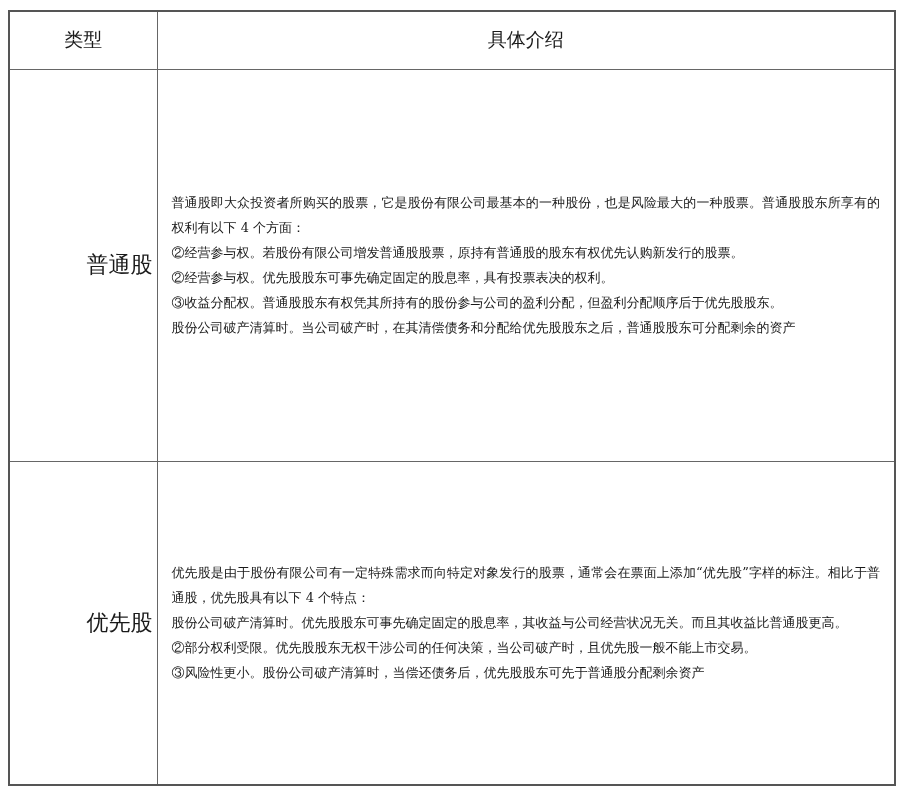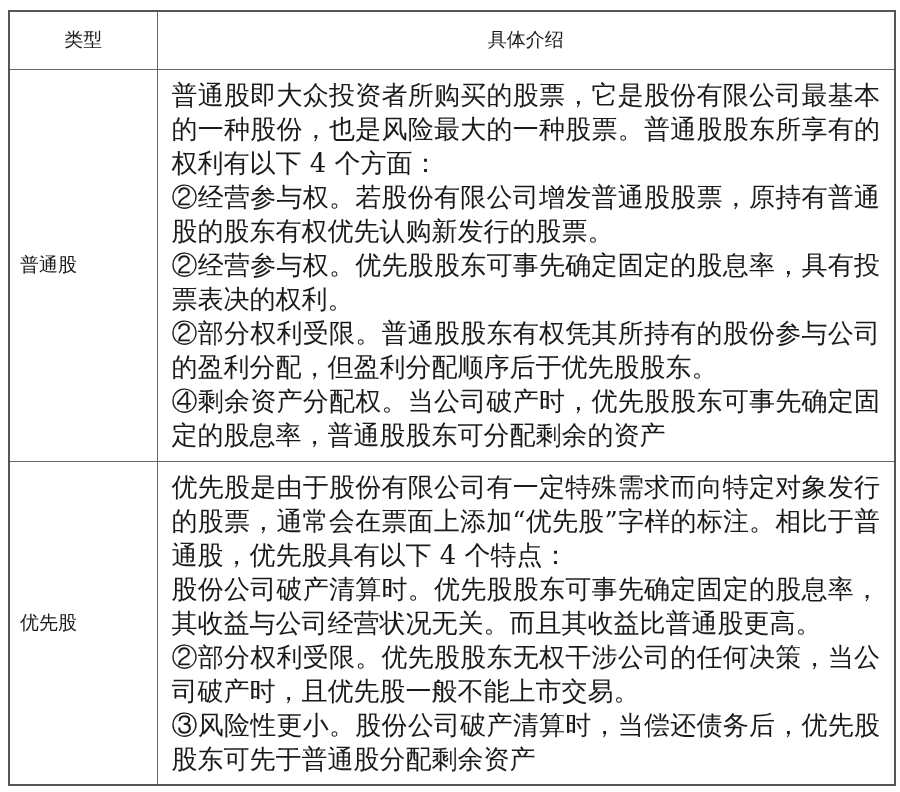--- a/index.html
+++ b/index.html
@@ -23,40 +23,40 @@
       height: 774px;
       border-collapse: collapse;
       border: 2px solid #555555;
       table-layout: fixed;
     }
     .doc-table col.c1 { width: 148px; }
     .doc-table col.c2 { width: 738px; }
     .doc-table th,
     .doc-table td {
       border: 1px solid #666666;
-      padding: 10px;
+      padding: 4px;
       vertical-align: middle;
     }
     .doc-table thead tr { height: 58px; }
     .doc-table th {
       font-family: "DejaVu Sans", "Liberation Sans", sans-serif;
       font-weight: normal;
       font-size: 19px;
       text-align: center;
       letter-spacing: 0;
     }
     .type-cell {
       font-family: "DejaVu Sans", "Liberation Sans", sans-serif;
-      font-size: 19px;
-      text-align: left;
+      font-size: 22px;
+      text-align: right;
     }
     .desc-cell {
       padding: 6px 14px 6px 14px !important;
-      font-size: 26px;
-      line-height: 34px;
+      font-size: 13px;
+      line-height: 25px;
       text-align: justify;
     }
     .desc-cell p {
       margin: 0;
     }
     tr.row-common { height: 392px; }
     tr.row-preferred { height: 324px; }
   </style>
 </head>
 <body>
@@ -72,22 +72,22 @@
       <th>具体介绍</th>
     </tr>
   </thead>
   <tbody>
     <tr class="row-common">
       <td class="type-cell">普通股</td>
       <td class="desc-cell">
         <p>普通股即大众投资者所购买的股票，它是股份有限公司最基本的一种股份，也是风险最大的一种股票。普通股股东所享有的权利有以下 4 个方面：</p>
         <p>②经营参与权。若股份有限公司增发普通股股票，原持有普通股的股东有权优先认购新发行的股票。</p>
         <p>②经营参与权。优先股股东可事先确定固定的股息率，具有投票表决的权利。</p>
-        <p>②部分权利受限。普通股股东有权凭其所持有的股份参与公司的盈利分配，但盈利分配顺序后于优先股股东。</p>
-        <p>④剩余资产分配权。当公司破产时，优先股股东可事先确定固定的股息率，普通股股东可分配剩余的资产</p>
+        <p>③收益分配权。普通股股东有权凭其所持有的股份参与公司的盈利分配，但盈利分配顺序后于优先股股东。</p>
+        <p>股份公司破产清算时。当公司破产时，在其清偿债务和分配给优先股股东之后，普通股股东可分配剩余的资产</p>
       </td>
     </tr>
     <tr class="row-preferred">
       <td class="type-cell">优先股</td>
       <td class="desc-cell">
         <p>优先股是由于股份有限公司有一定特殊需求而向特定对象发行的股票，通常会在票面上添加“优先股”字样的标注。相比于普通股，优先股具有以下 4 个特点：</p>
         <p>股份公司破产清算时。优先股股东可事先确定固定的股息率，其收益与公司经营状况无关。而且其收益比普通股更高。</p>
         <p>②部分权利受限。优先股股东无权干涉公司的任何决策，当公司破产时，且优先股一般不能上市交易。</p>
         <p>③风险性更小。股份公司破产清算时，当偿还债务后，优先股股东可先于普通股分配剩余资产</p>
       </td>

